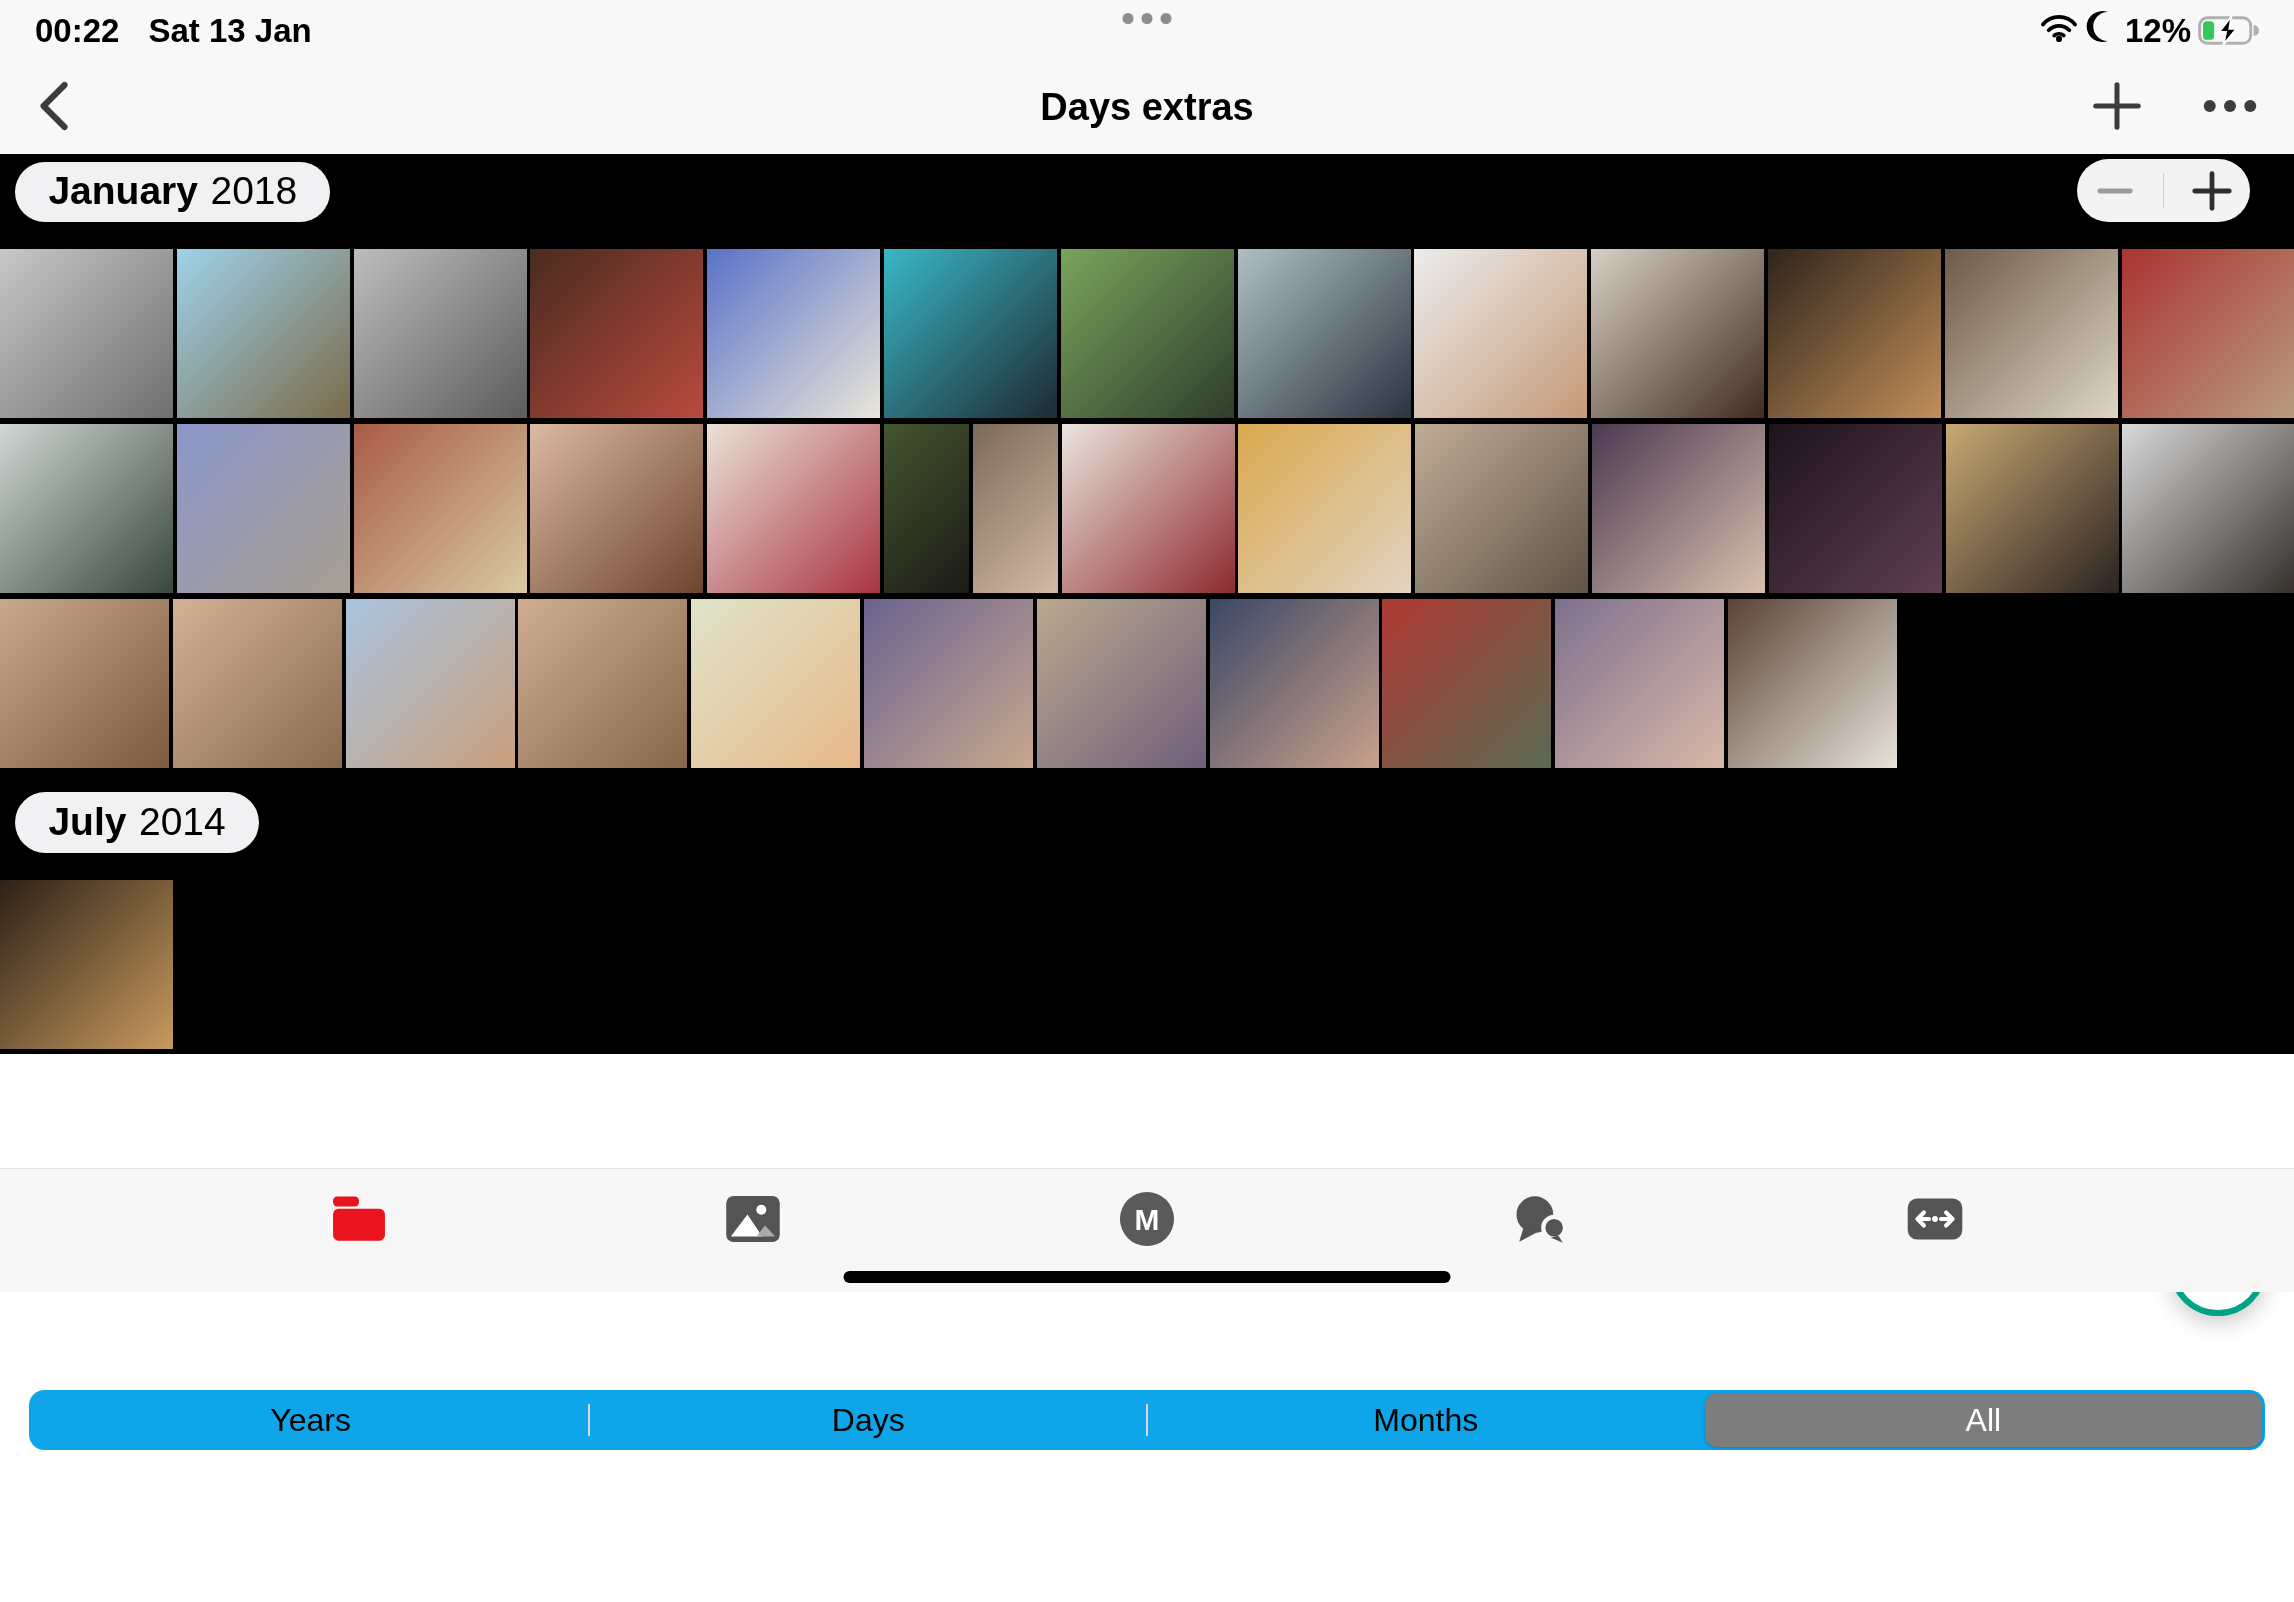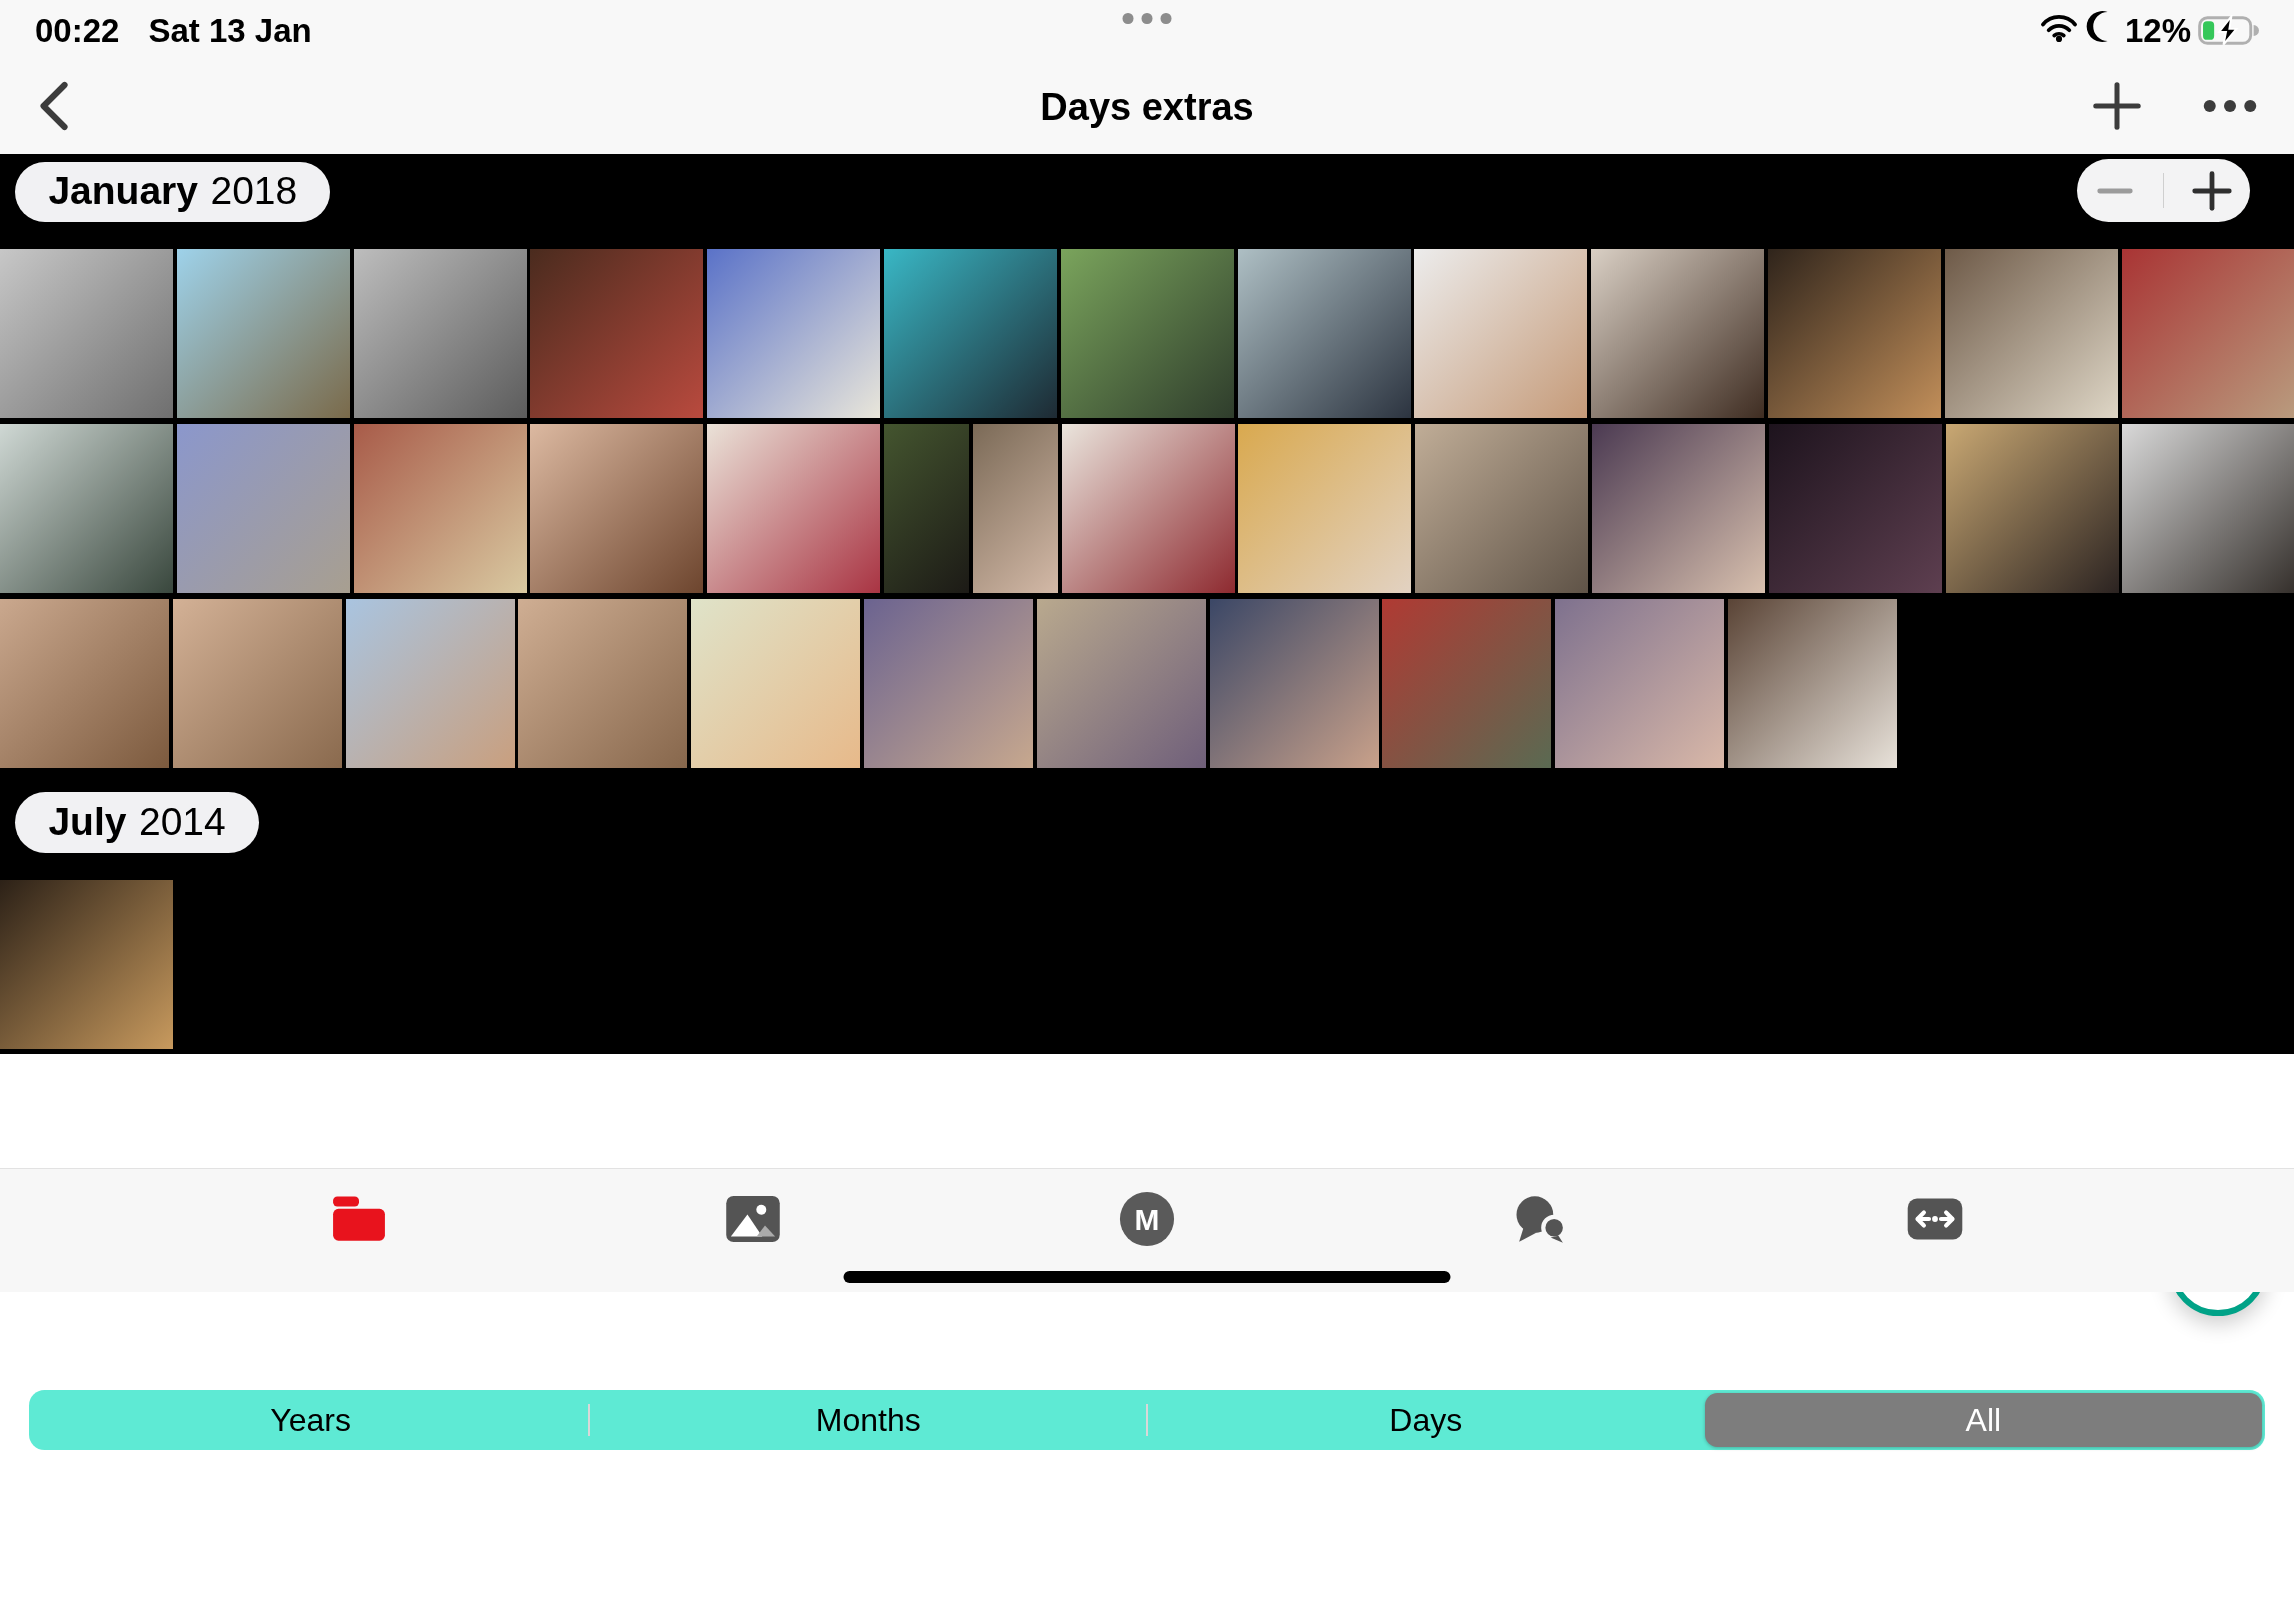--- a/index.html
+++ b/index.html
@@ -46,21 +46,21 @@
   .zoom-div{width:1.9px;height:35px;background:#cfcfcf;}
   .zoom-btn{display:flex;align-items:center;justify-content:center;width:50px;height:50px;cursor:pointer;}
 
   
   .fab{position:absolute;left:2169px;top:1218px;width:98px;height:98px;border-radius:50%;
     background:#fff;border:6.7px solid var(--accent,#00a287);box-sizing:border-box;
     display:flex;align-items:center;justify-content:center;
     box-shadow:0 7.7px 21px rgba(0,0,0,.20);cursor:pointer;}
 
   
-  .segmented{position:absolute;left:29px;right:29px;top:1390px;height:60px;background:#5eead4;
+  .segmented{position:absolute;left:29px;right:29px;top:1390px;height:60px;background:#0ea5e9;
     border-radius:15.4px;display:flex;padding:2.9px;box-sizing:border-box;}
   .seg{flex:1;display:flex;align-items:center;justify-content:center;font-size:32px;
     position:relative;border-radius:12.5px;cursor:pointer;}
   .seg.selected{background:var(--seg-sel,#7d7d7d);color:#fff;box-shadow:0 1px 3.8px rgba(0,0,0,.25);}
   .seg:not(.selected)+.seg:not(.selected)::before{
     content:"";position:absolute;left:-1px;top:11.5px;bottom:11.5px;width:1.9px;background:#d8d8d8;}
 
   
   .tab-bar{position:absolute;left:0;right:0;bottom:0;height:124px;background:#f7f7f7;
     border-top:1.9px solid #e2e2e2;box-sizing:border-box;}
@@ -216,22 +216,22 @@
     <svg width="50" height="50" viewBox="0 0 40 40">
       <line x1="16" y1="8" x2="16" y2="29" stroke="#4a4a4a" stroke-width="3.8" stroke-linecap="round"></line>
       <polyline points="9.5,23 16,30.5 22.5,23" fill="none" stroke="#4a4a4a" stroke-width="3.8" stroke-linecap="round" stroke-linejoin="round"></polyline>
       <line x1="27.5" y1="31" x2="27.5" y2="13" stroke="#b7b7b7" stroke-width="2.4" stroke-linecap="round"></line>
       <polyline points="23.5,18 27.5,13 31.5,18" fill="none" stroke="#b7b7b7" stroke-width="2.4" stroke-linecap="round" stroke-linejoin="round"></polyline>
     </svg>
   </div>
 
   <div class="segmented">
       <div class="seg">Years</div>
+      <div class="seg">Days</div>
       <div class="seg">Months</div>
-      <div class="seg">Days</div>
       <div class="seg selected">All</div>
     </div>
 
   <div class="tab-bar">
     <div class="tab-items">
       <div class="tab-item">
         <svg width="58" height="48" viewBox="0 0 30 25">
           <rect x="1.5" y="0.8" width="13.5" height="5.2" rx="2.2" fill="var(--folder-red,#e8131d)"></rect>
           <rect x="1.5" y="7.2" width="27" height="16.6" rx="2.8" fill="var(--folder-red,#e8131d)"></rect>
         </svg>

